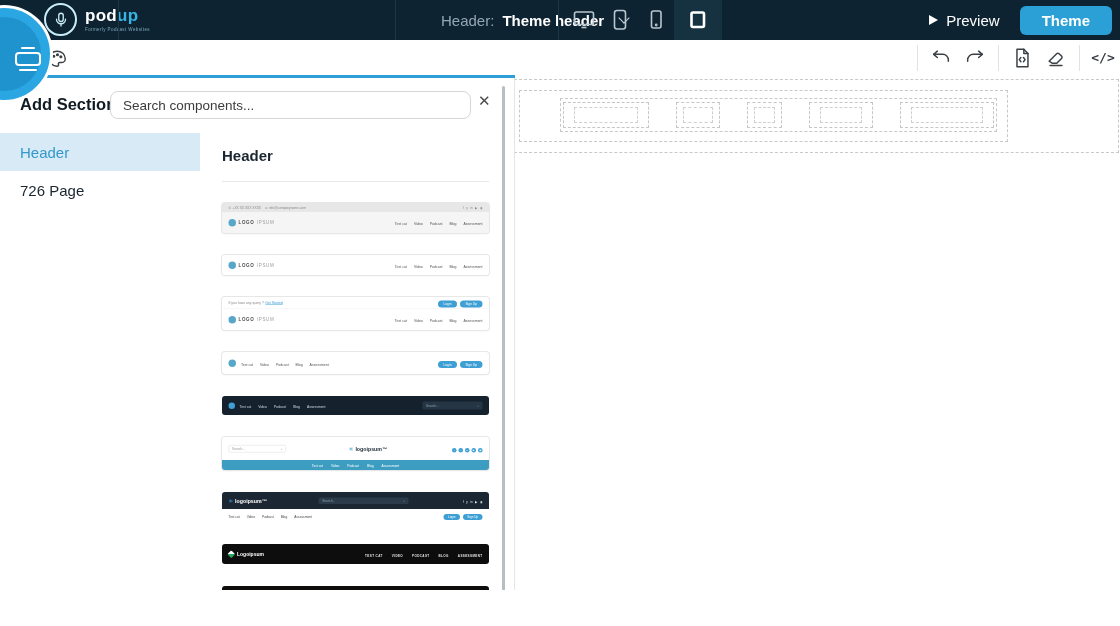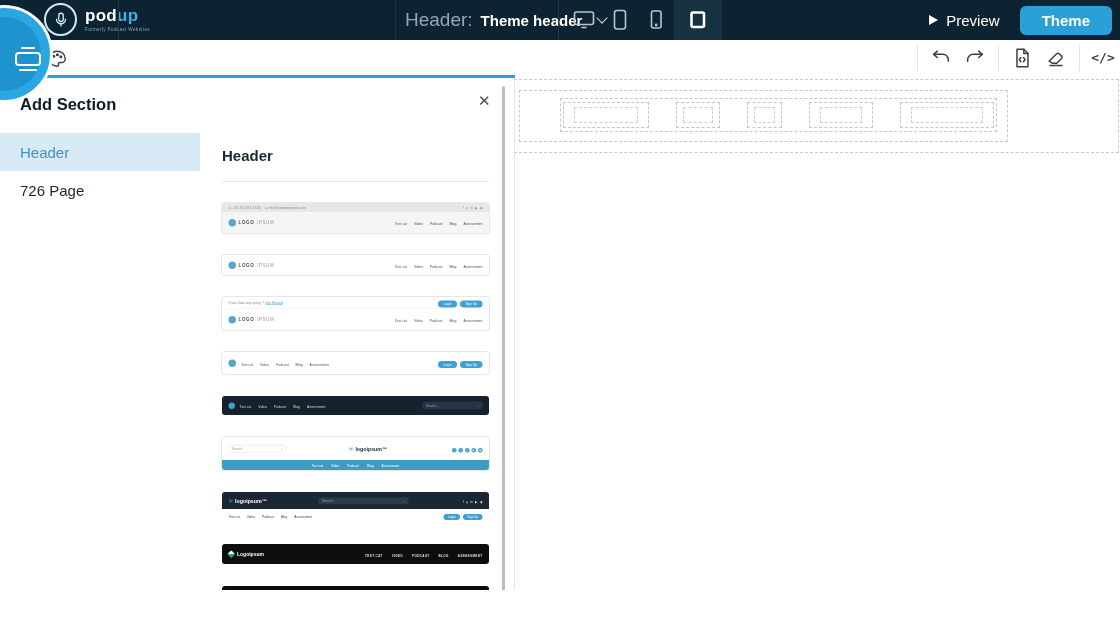--- a/index.html
+++ b/index.html
@@ -12,21 +12,21 @@
   .back-btn { position:absolute; left:10px; top:7px; color:#e8eef2; font-size:21px; line-height:24px; cursor:pointer; }
   .brand { position:absolute; left:44px; top:3px; display:flex; align-items:center; gap:8px; }
   .brand-circ { width:33px; height:33px; border:2px solid #c9ecf9; border-radius:50%; display:flex; align-items:center; justify-content:center; }
   .brand-txt { display:flex; flex-direction:column; }
   .brand-name { font-size:17px; font-weight:700; letter-spacing:.3px; line-height:18px; }
   .brand-name .a { color:#ffffff; }
   .brand-name .b { color:#35b5e5; }
   .brand-tag { font-size:4.5px; color:#7fa9bd; letter-spacing:.4px; margin-top:2px; }
   .tsep-dark { position:absolute; top:0; width:1px; height:40px; background:#1b3644; }
   .hdr-select { position:absolute; left:405px; top:0; height:40px; display:flex; align-items:center; gap:8px; cursor:pointer; }
-  .hdr-label { color:#93a7b3; font-size:19px; }
+  .hdr-label { color:#93a7b3; font-size:15px;margin-left:36px; }
   .hdr-value { color:#fff; font-size:15px; font-weight:700; }
   .chev { width:8px; height:8px; border-right:1.8px solid #cdd7dd; border-bottom:1.8px solid #cdd7dd; transform:rotate(45deg); margin:-4px 0 0 8px; }
   .devices { position:absolute; left:566px; top:0; height:40px; display:flex; align-items:center; }
   .dev-btn { width:36px; height:40px; display:flex; align-items:center; justify-content:center; cursor:pointer; }
   .dev-btn svg { stroke:#b9c6cd; fill:none; stroke-width:1.6; }
   .dev-btn.active { width:48px; background:#16313f; }
   .dev-btn.active svg { stroke:#ffffff; stroke-width:2.6; }
   .topbar-right { position:absolute; right:8px; top:0; height:40px; display:flex; align-items:center; gap:20px; }
   .preview-btn { display:flex; align-items:center; gap:8px; color:#fff; font-size:15px; cursor:pointer; }
   .play-tri { width:0; height:0; border-left:9px solid #fff; border-top:5.5px solid transparent; border-bottom:5.5px solid transparent; }
@@ -240,20 +240,21 @@
           <div class="dz-item-in"></div>
         </div>
       <div class="dz-item" style="width:94px">
           <div class="dz-item-in"></div>
         </div>
     </div>
   </div>
 
   <div class="panel">
     <div class="panel-title">Add Section</div>
+    <input class="panel-search" type="text" placeholder="Search components..." style="">
     <span class="panel-close">✕</span>
 
     <div class="cat-list">
       <div class="cat-item sel">Header</div>
       <div class="cat-item">726 Page</div>
     </div>
 
     <div class="sub-title">Header</div>
     <div class="sub-divider"></div>
 

